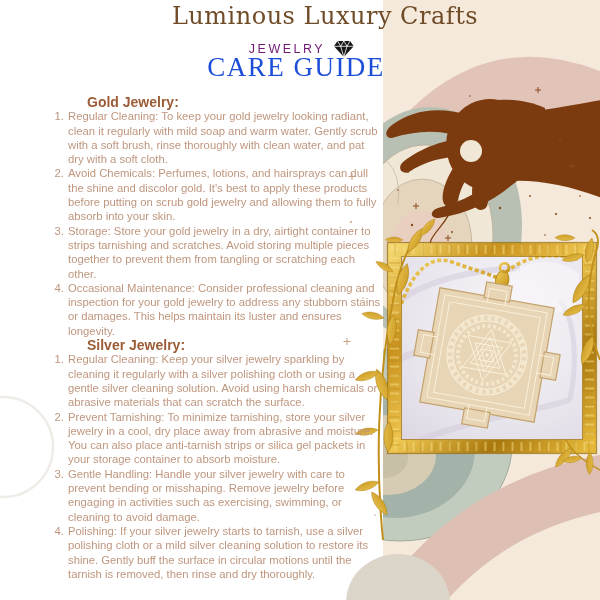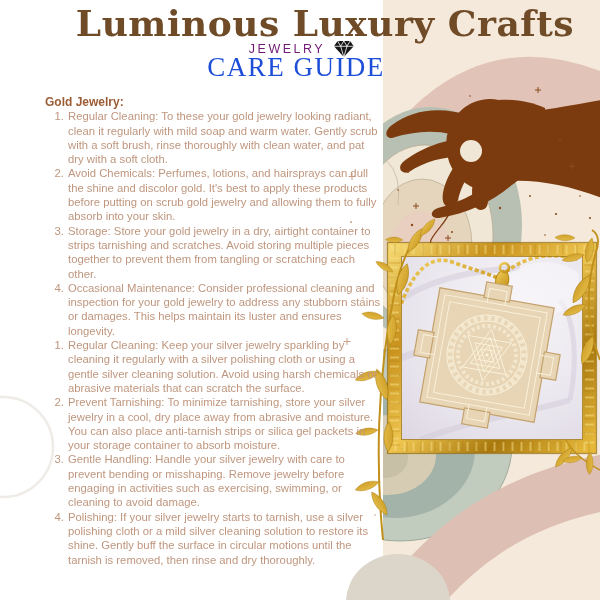--- a/index.html
+++ b/index.html
@@ -2,34 +2,34 @@
 <html><head>
 <meta charset="utf-8">
 <style>
   html,body{margin:0;padding:0;}
   body{width:600px;height:600px;overflow:hidden;background:#ffffff;
        font-family:"Liberation Sans",sans-serif;position:relative;}
   .stage{position:absolute;inset:0;width:600px;height:600px;}
   .art{position:absolute;left:0;top:0;z-index:1;}
   .header{position:absolute;z-index:3;left:0;top:0;width:600px;text-align:center;}
   .brand{position:absolute;left:325px;top:2px;transform:translateX(-50%);
-         font-family:"DejaVu Serif",serif;font-size:36px;font-weight:700;
+         font-family:"DejaVu Serif",serif;font-size:24px;font-weight:400;
          color:#6f4b28;letter-spacing:0.5px;white-space:nowrap;}
   .subrow{position:absolute;left:302px;top:40px;transform:translateX(-50%);
           display:flex;align-items:center;gap:8px;}
   .subtitle{font-size:12.5px;letter-spacing:2.5px;color:#701a75;font-weight:500;}
   .gem{width:22px;height:18px;}
   .title{position:absolute;left:296px;top:52px;transform:translateX(-50%);
          font-family:"Liberation Serif",serif;font-size:27px;letter-spacing:1.5px;
          color:#1d4ed8;white-space:nowrap;}
   .guide{position:absolute;z-index:3;left:45px;top:95px;width:336px;
          font-size:11.3px;line-height:14.3px;color:#bf967e;}
   .guide b,.sec-title{color:#9b5c36;font-weight:bold;}
   .g-heading{font-weight:bold;color:#9b5c36;font-size:11.6px;}
-  .sec-title{font-size:12px;}
+  .sec-title{font-size:14px;margin-left:42px;}
   ol.items{margin:0;padding:0 0 0 22px;}
   ol.items li{margin:0;padding:0 0 0 1px;}
 </style>
 </head>
 <body>
 
 <div class="stage">
 
 <svg class="art" width="600" height="600" viewBox="0 0 600 600">
   <defs>
@@ -229,26 +229,27 @@
       <path d="M 1 7 H 23 M 5 1 L 8.5 7 L 12 19 M 19 1 L 15.5 7 L 12 19 M 8.5 7 L 12 1 L 15.5 7" stroke="#ffffff" stroke-width="0.9" fill="none"></path>
     </svg>
   </div>
   <div class="title">CARE GUIDE</div>
 </div>
 
 <div class="guide">
 
   <div class="sec-title">Gold Jewelry:</div>
   <ol class="items">
-    <li>Regular Cleaning: To these your gold jewelry looking radiant, clean it regularly with mild soap and warm water. Gently scrub with a soft brush, rinse thoroughly with clean water, and pat dry with a soft cloth.</li>
+    <li>Regular Cleaning: To keep your gold jewelry looking radiant, clean it regularly with mild soap and warm water. Gently scrub with a soft brush, rinse thoroughly with clean water, and pat dry with a soft cloth.</li>
     <li>Avoid Chemicals: Perfumes, lotions, and hairsprays can dull the shine and discolor gold. It's best to apply these products before putting on scrub gold jewelry and allowing them to fully absorb into your skin.</li>
     <li>Storage: Store your gold jewelry in a dry, airtight container to strips tarnishing and scratches. Avoid storing multiple pieces together to prevent them from tangling or scratching each other.</li>
     <li>Occasional Maintenance: Consider professional cleaning and inspection for your gold jewelry to address any stubborn stains or damages. This helps maintain its luster and ensures longevity.</li>
   </ol>
 
+  <div class="sec-title">Silver Jewelry:</div>
   <ol class="items">
     <li>Regular Cleaning: Keep your silver jewelry sparkling by cleaning it regularly with a silver polishing cloth or using a gentle silver cleaning solution. Avoid using harsh chemicals or abrasive materials that can scratch the surface.</li>
     <li>Prevent Tarnishing: To minimize tarnishing, store your silver jewelry in a cool, dry place away from abrasive and moisture. You can also place anti-tarnish strips or silica gel packets in your storage container to absorb moisture.</li>
     <li>Gentle Handling: Handle your silver jewelry with care to prevent bending or misshaping. Remove jewelry before engaging in activities such as exercising, swimming, or cleaning to avoid damage.</li>
     <li>Polishing: If your silver jewelry starts to tarnish, use a silver polishing cloth or a mild silver cleaning solution to restore its shine. Gently buff the surface in circular motions until the tarnish is removed, then rinse and dry thoroughly.</li>
   </ol>
 </div>
 
 </div>
 

